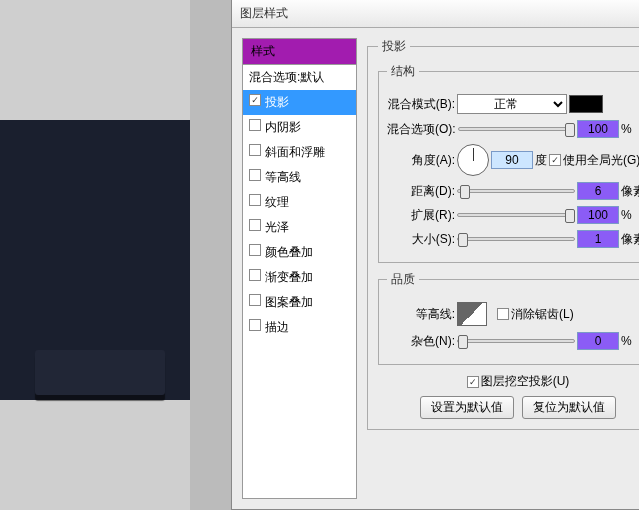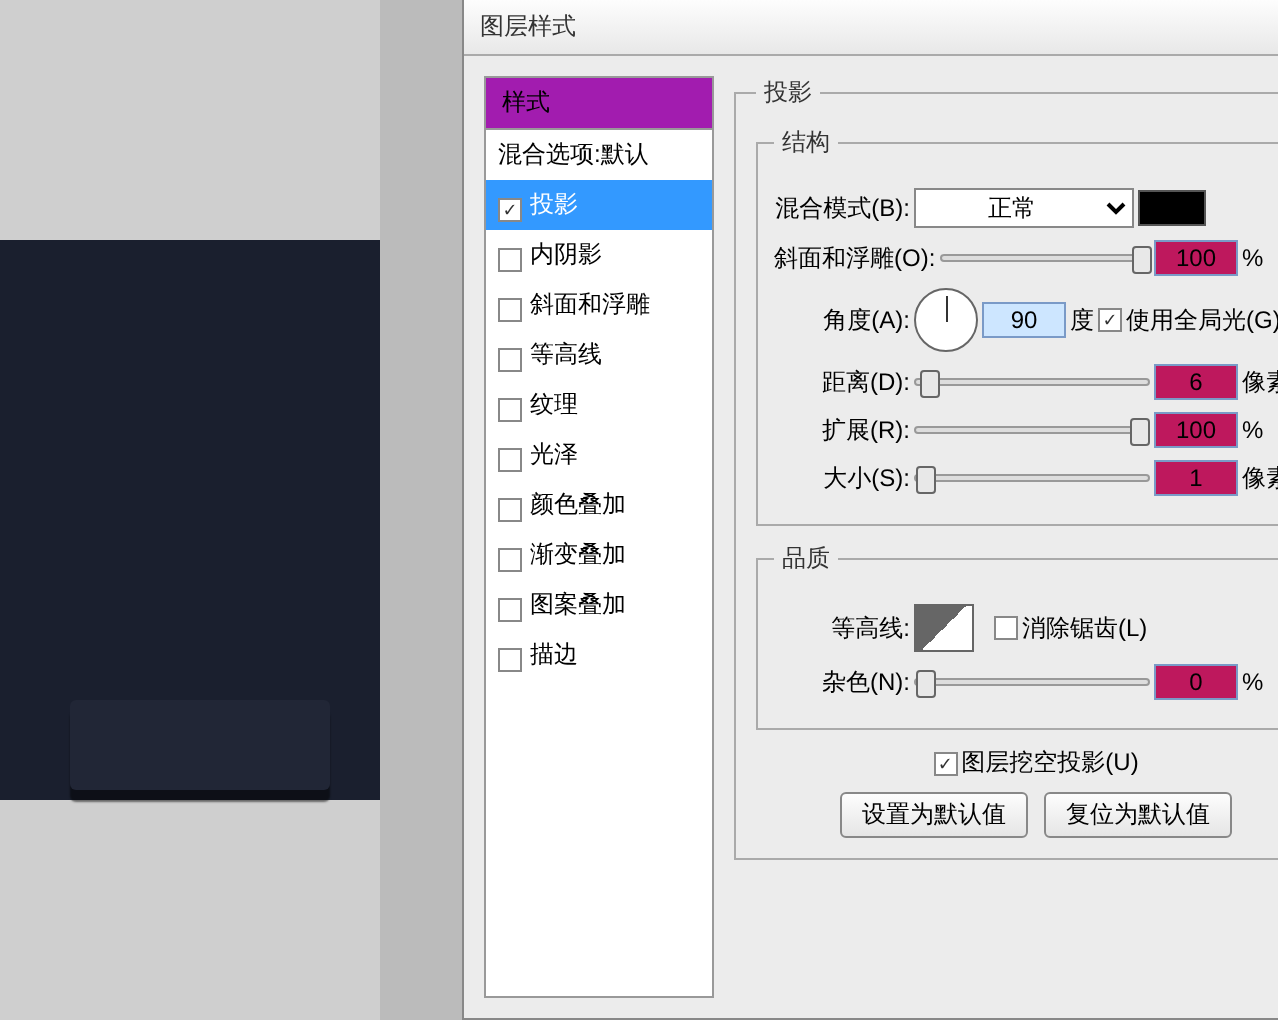--- a/index.html
+++ b/index.html
@@ -10,36 +10,36 @@
 .canvas-shape { position: absolute; left: 35px; top: 230px; width: 130px; height: 45px; background: #212636; border-radius: 3px; box-shadow: 0 6px 1px rgba(0,0,0,.5); }
 
 .dialog { position: absolute; left: 190px; top: 0; width: 449px; height: 510px; background: #ececec; border: 1px solid #888; border-top: none; margin-left: 41px; }
 .titlebar { height: 28px; background: linear-gradient(#fdfdfd,#e8e8e8); border-bottom: 1px solid #aaa; display: flex; align-items: center; padding: 0 8px; }
 .titlebar span { color: #333; }
 
 .content { display: flex; padding: 10px; gap: 10px; height: calc(100% - 28px); }
 
 .styles-panel { width: 115px; border: 1px solid #999; background: #fff; }
 .styles-header { padding: 4px 8px; border-bottom: 1px solid #999; background: #a21caf; }
-.style-item { padding: 4px 6px; display: flex; align-items: flex-end; gap: 4px; cursor: default; }
+.style-item { padding: 4px 6px; display: flex; align-items: flex-start; gap: 4px; cursor: default; }
 .style-item.sel { background: #3399ff; color: #fff; }
 .style-item.indent { padding-left: 6px; }
 .cb { width: 12px; height: 12px; border: 1px solid #888; background: #fff; display: inline-flex; align-items: center; justify-content: center; font-size: 9px; color: #333; }
 .style-item.sel .cb { color: #333; background: #fff; }
 
 .right-panel { flex: 1; display: flex; flex-direction: column; gap: 8px; }
 fieldset { border: 1px solid #aaa; padding: 8px 10px 10px; }
 legend { padding: 0 4px; color: #333; }
 .sub-fieldset { border: 1px solid #aaa; padding: 8px; margin-bottom: 8px; }
 
 .row { display: flex; align-items: center; gap: 2px; margin: 6px 0; }
 .row label { min-width: 68px; text-align: right; }
 .row .slider { flex: 1; height: 4px; background: #ddd; border: 1px solid #999; border-radius: 2px; position: relative; }
 .row .slider .thumb { position: absolute; top: -5px; width: 10px; height: 14px; background: #e8e8e8; border: 1px solid #666; border-radius: 2px; }
-.row input.num { width: 42px; height: 18px; border: 1px solid #7a9ac7; text-align: center; background: #be185d; }
+.row input.num { width: 42px; height: 18px; border: 1px solid #7a9ac7; text-align: center; background: #8b5cf6; }
 .row .unit { width: 28px; }
 
 select { height: 20px; border: 1px solid #888; background: #fff; padding: 0 4px; width: 110px; text-align: center; }
 .swatch { width: 34px; height: 18px; border: 1px solid #555; background: #000; }
 
 .angle-dial { width: 32px; height: 32px; border: 1px solid #666; border-radius: 50%; background: #fff; position: relative; }
 .angle-dial::after { content: ""; position: absolute; left: 50%; top: 3px; width: 1px; height: 13px; background: #333; transform-origin: bottom; }
 
 .contour-sw { width: 30px; height: 24px; border: 1px solid #666; background: linear-gradient(135deg,#666 0%,#666 50%,#fff 50%,#fff 100%); }
 
@@ -116,21 +116,21 @@
         <fieldset class="sub-fieldset">
           <legend>结构</legend>
 
           <div class="row">
             <label>混合模式(B):</label>
             <select><option>正常</option></select>
             <span class="swatch"></span>
           </div>
 
           <div class="row">
-            <label>斜面和浮雕(O):</label>
+            <label>混合选项(O):</label>
             <div class="slider">
                 <div class="thumb" style="left:92%"></div>
               </div>
             <input class="num" value="100" style="">
             <span class="unit">%</span>
           </div>
 
           <div class="row">
             <label>角度(A):</label>
             <div class="angle-dial"></div>

